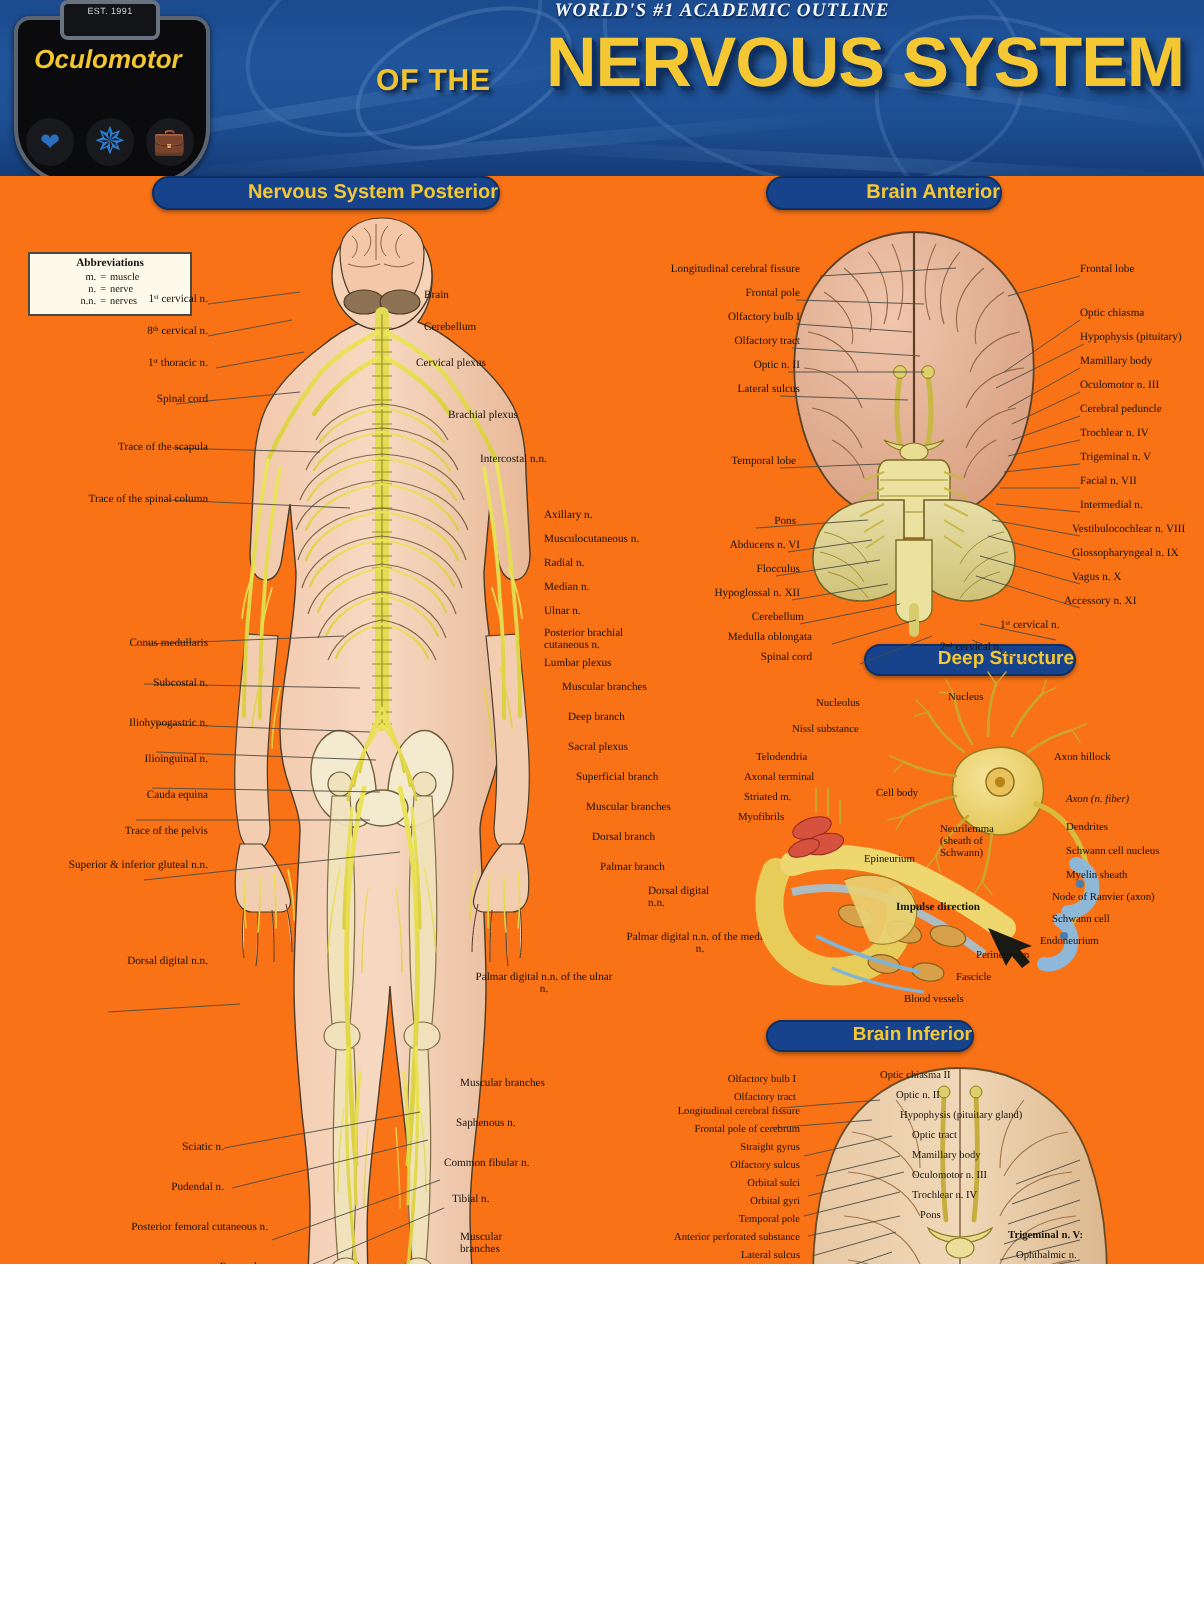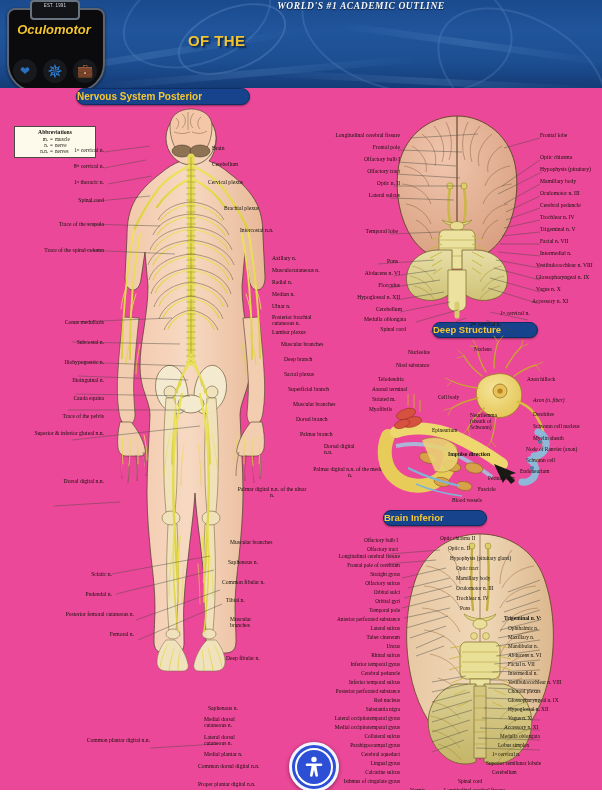--- a/index.html
+++ b/index.html
@@ -1,17 +1,17 @@
 <!DOCTYPE html>
 <html><head>
 <meta charset="utf-8">
 <style>
   html,body{margin:0;padding:0;background:#fff;}
   body{width:602px;height:800px;overflow:hidden;font-family:"Liberation Serif",serif;}
-  .page{position:relative;width:602px;height:790px;background:#ec4899;overflow:hidden;}
+  .page{position:relative;width:602px;height:632px;background:#f97316;overflow:hidden;}
 
   
   .header{position:absolute;left:0;top:0;width:602px;height:88px;
     background:linear-gradient(180deg,#1b4a8e 0%,#20559b 35%,#1d4e92 70%,#143c77 100%);
     overflow:hidden;}
   .hdr-tex{position:absolute;inset:0;opacity:.35;}
   .hdr-tex i{position:absolute;display:block;border-radius:50%;border:2px solid rgba(150,195,240,.45);}
   .hdr-tex i.e1{left:120px;top:-30px;width:150px;height:90px;transform:rotate(-20deg);}
   .hdr-tex i.e2{left:175px;top:8px;width:110px;height:58px;transform:rotate(-22deg);border-color:rgba(170,210,250,.5);}
   .hdr-tex i.e3{left:300px;top:-42px;width:210px;height:130px;transform:rotate(12deg);}
@@ -52,21 +52,21 @@
     text-shadow:1px 1px 2px #000;}
   .badge-icons{position:absolute;left:6px;top:56px;width:90px;height:26px;display:flex;
     justify-content:space-around;align-items:center;}
   .bi{width:24px;height:24px;border-radius:50%;background:#17191d;display:flex;align-items:center;
     justify-content:center;color:#2f7fd0;font-size:13px;}
   .bi.star{color:#2d7fd2;font-size:19px;}
   .bi.heart{color:#2a6fc0;font-size:12px;}
 
   
   .ptitle{position:absolute;background:#16438b;border:1.5px solid #0d2f63;border-radius:9px;
-    color:#f5c833;font-family:"Liberation Sans",sans-serif;font-weight:bold;text-align:left;
+    color:#f5c833;font-family:"Liberation Sans",sans-serif;font-weight:bold;text-align:right;
     box-shadow:0 1px 2px rgba(0,0,0,.4);white-space:nowrap;}
 
   
   .lbl{position:absolute;font-family:"Liberation Serif",serif;color:#15120c;white-space:nowrap;
     line-height:1.02;}
   .lbl.r{text-align:right;}
   .lbl.c{text-align:center;}
   .lbl.b{font-weight:bold;}
 
   
@@ -103,37 +103,39 @@
         <i class="e3"></i>
         <i class="e4"></i>
       <b class="s1"></b>
         <b class="s2"></b>
         <b class="s3"></b>
         <b class="s4"></b>
     </div>
     <div class="kicker">WORLD'S #1 ACADEMIC OUTLINE</div>
     <div class="title-wrap">
       <div class="t-ofthe">OF THE</div>
+      <div class="t-main">NERVOUS SYSTEM</div>
     </div>
 
     <div class="logo">
       <div class="badge"></div>
       <div class="badge-top">
         <span>EST. 1991</span>
       </div>
       <div class="qs">Oculomotor</div>
       <div class="badge-icons">
         <span class="bi heart">❤</span>
         <span class="bi star">✵</span>
         <span class="bi">💼</span>
       </div>
     </div>
   </div>
 
   <div class="ptitle" style="left:76px;top:88px;width:172px;height:15px;line-height:15px;font-size:10px;">Nervous System Posterior</div>
+  <div class="ptitle" style="left:383px;top:88px;width:116px;height:15px;line-height:15px;font-size:10px;">Brain Anterior</div>
   <div class="ptitle" style="left:432px;top:322px;width:104px;height:14px;line-height:14px;font-size:9.5px;">Deep Structure</div>
   <div class="ptitle" style="left:383px;top:510px;width:102px;height:14px;line-height:14px;font-size:9.5px;">Brain Inferior</div>
 
   <div class="abbr">
     <h4>Abbreviations</h4>
     <table>
       <tbody>
           <tr>
         <td class="k">m.</td>
         <td class="eq">=</td>

